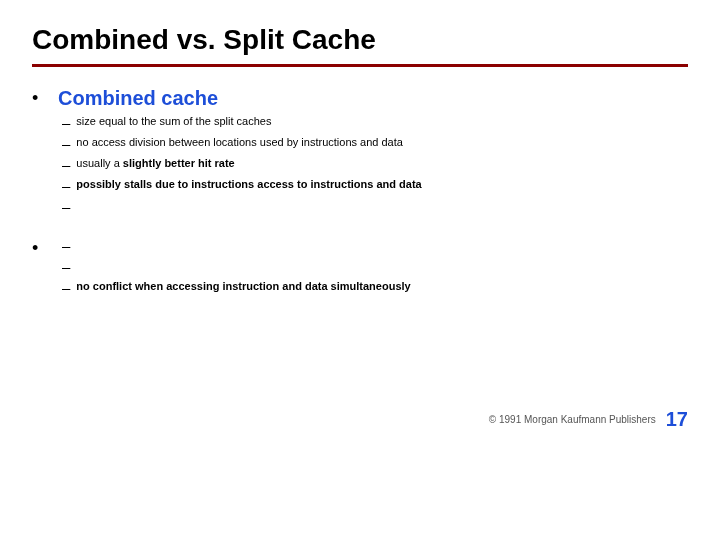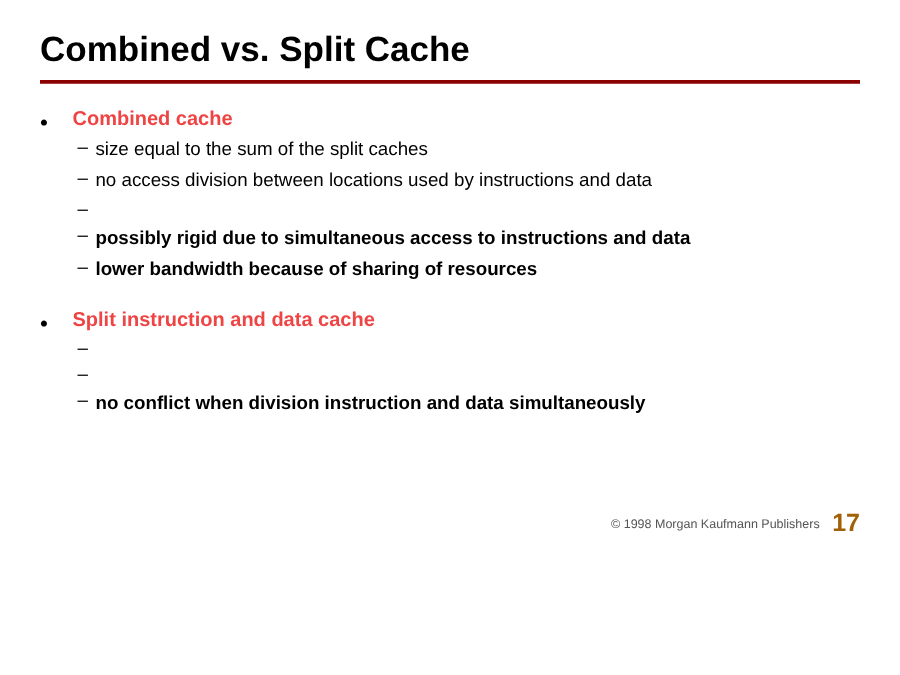--- a/index.html
+++ b/index.html
@@ -58,42 +58,42 @@
       width: 16px;
     }
 
     .bullet-content {
       display: flex;
       flex-direction: column;
       gap: 4px;
     }
 
     .bullet-main {
-      font-size: 16px;
+      font-size: 20px;
       font-weight: bold;
-      color: #ef4444;
+      color: #1d4ed8;
     }
 
     .sub-item {
       display: flex;
       flex-direction: row;
       gap: 6px;
       align-items: flex-start;
       font-size: 15px;
       color: #000;
       padding-left: 4px;
     }
 
     .dash {
       flex-shrink: 0;
       font-size: 15px;
     }
 
     .sub-text {
-      font-size: 15px;
+      font-size: 11px;
       line-height: 1.4;
     }
 
     .sub-text strong {
       font-weight: bold;
     }
 
     .footer {
       display: flex;
       flex-direction: row;
@@ -105,21 +105,21 @@
     }
 
     .footer-text {
       font-size: 10px;
       color: #555;
     }
 
     .footer-page {
       font-size: 20px;
       font-weight: bold;
-      color: #a16207;
+      color: #1d4ed8;
     }
   </style>
 </head>
 <body>
 
 <div class="slide">
 
   <div class="title-area">
     <h1 class="slide-title">Combined vs. Split Cache</h1>
   </div>
@@ -133,49 +133,48 @@
         <div class="sub-item">
           <span class="dash">–</span>
           <span class="sub-text">size equal to the sum of the split caches</span>
         </div>
         <div class="sub-item">
           <span class="dash">–</span>
           <span class="sub-text">no access division between locations used by instructions and data</span>
         </div>
         <div class="sub-item">
           <span class="dash">–</span>
+          <span class="sub-text">usually a <strong>slightly better hit rate</strong></span>
         </div>
         <div class="sub-item">
           <span class="dash">–</span>
-          <span class="sub-text"><strong>possibly rigid due to simultaneous access to instructions and data</strong></span>
+          <span class="sub-text"><strong>possibly stalls due to instructions access to instructions and data</strong></span>
         </div>
         <div class="sub-item">
           <span class="dash">–</span>
-          <span class="sub-text"><strong>lower bandwidth because of sharing of resources</strong></span>
         </div>
       </div>
     </div>
 
     <div class="bullet-section">
       <span class="bullet-dot">•</span>
       <div class="bullet-content">
-        <span class="bullet-main">Split instruction and data cache</span>
         <div class="sub-item">
           <span class="dash">–</span>
         </div>
         <div class="sub-item">
           <span class="dash">–</span>
         </div>
         <div class="sub-item">
           <span class="dash">–</span>
-          <span class="sub-text"><strong>no conflict when division instruction and data simultaneously</strong></span>
+          <span class="sub-text"><strong>no conflict when accessing instruction and data simultaneously</strong></span>
         </div>
       </div>
     </div>
 
   </div>
 
   <div class="footer">
-    <span class="footer-text">© 1998 Morgan Kaufmann Publishers</span>
+    <span class="footer-text">© 1991 Morgan Kaufmann Publishers</span>
     <span class="footer-page">17</span>
   </div>
 
 </div>
 
 </body></html>

